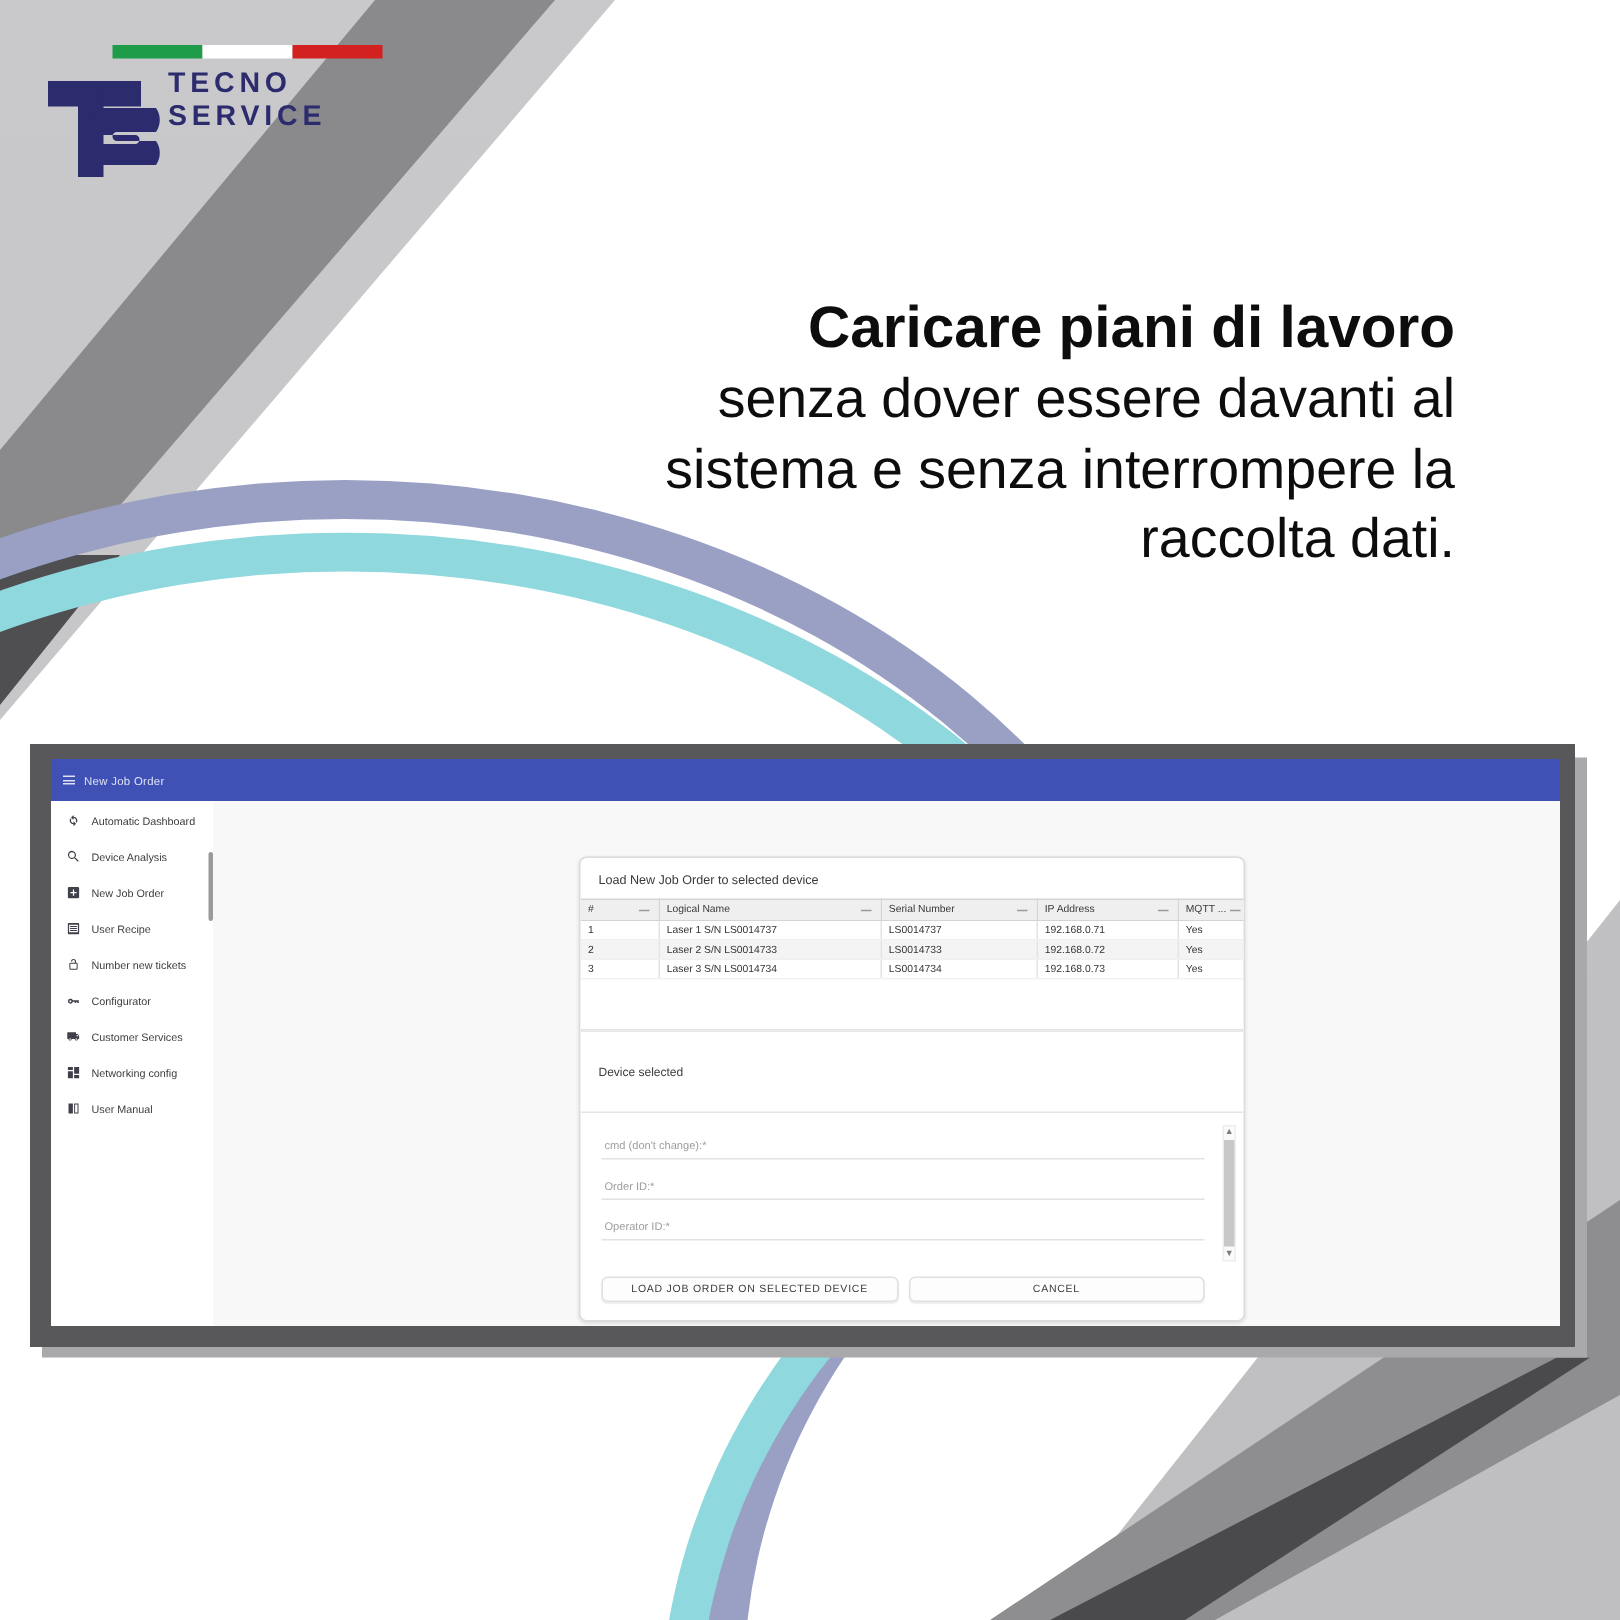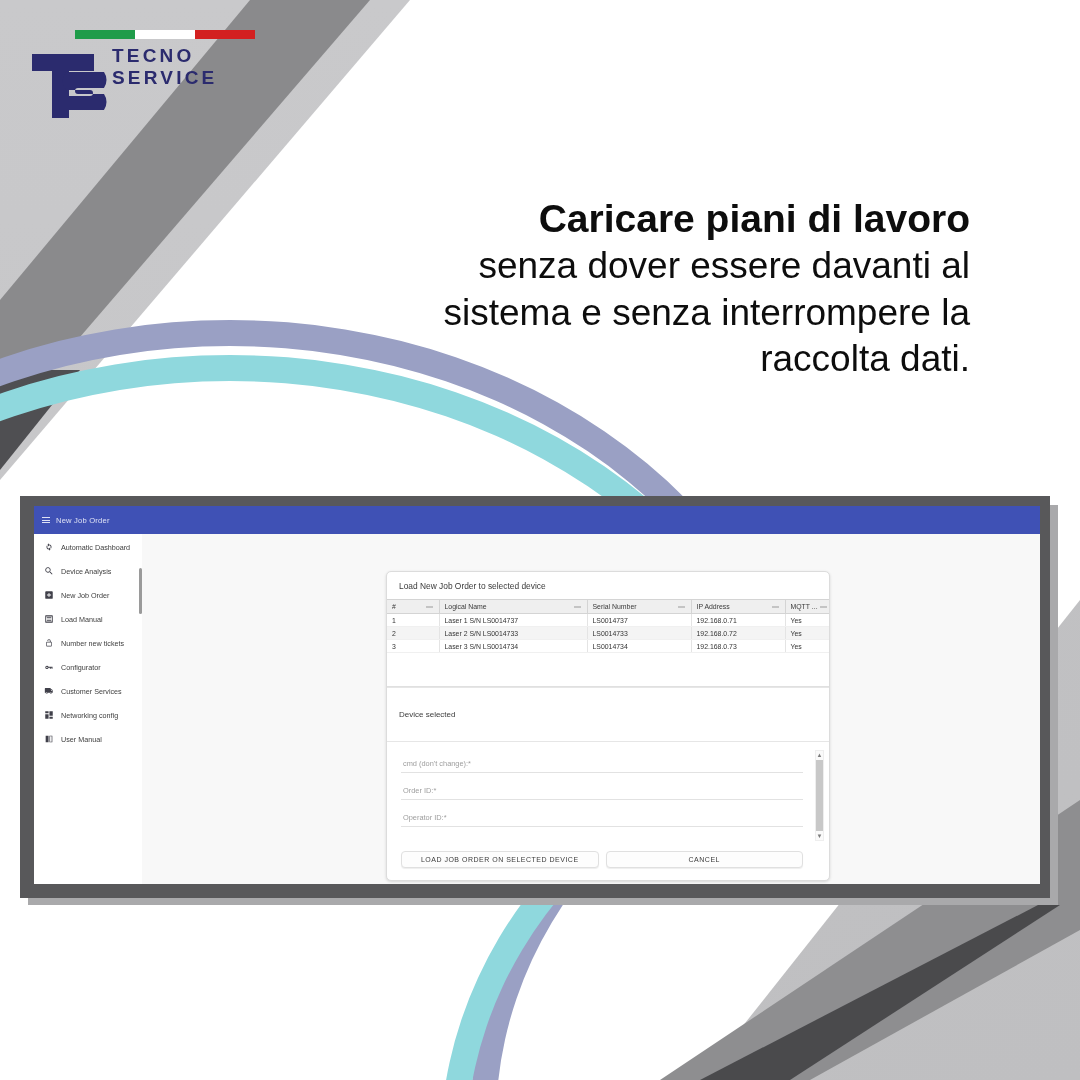--- a/index.html
+++ b/index.html
@@ -267,21 +267,21 @@
             </span>
             <span>New Job Order</span>
           </div>
 
           <div class="nav-item">
             <span class="nav-ico">
               <svg viewBox="0 0 24 24">
                   <path d="M20 3H4a1 1 0 0 0-1 1v16a1 1 0 0 0 1 1h16a1 1 0 0 0 1-1V4a1 1 0 0 0-1-1zm-1 15H5V6h14zM6.5 8h11v1.6h-11zm0 3.2h11v1.6h-11zm0 3.2h11V16h-11z"></path>
                 </svg>
             </span>
-            <span>Load Manual</span>
+            <span>User Recipe</span>
           </div>
 
           <div class="nav-item">
             <span class="nav-ico">
               <svg viewBox="0 0 24 24">
                   <path d="M17 9h-1V7a4 4 0 0 0-8 0h1.8a2.2 2.2 0 0 1 4.4 0v2H7a1.6 1.6 0 0 0-1.6 1.6v8A1.6 1.6 0 0 0 7 20.2h10a1.6 1.6 0 0 0 1.6-1.6v-8A1.6 1.6 0 0 0 17 9zm0 9.6H7v-8h10z"></path>
                 </svg>
             </span>
             <span>Number new tickets</span>
           </div>

